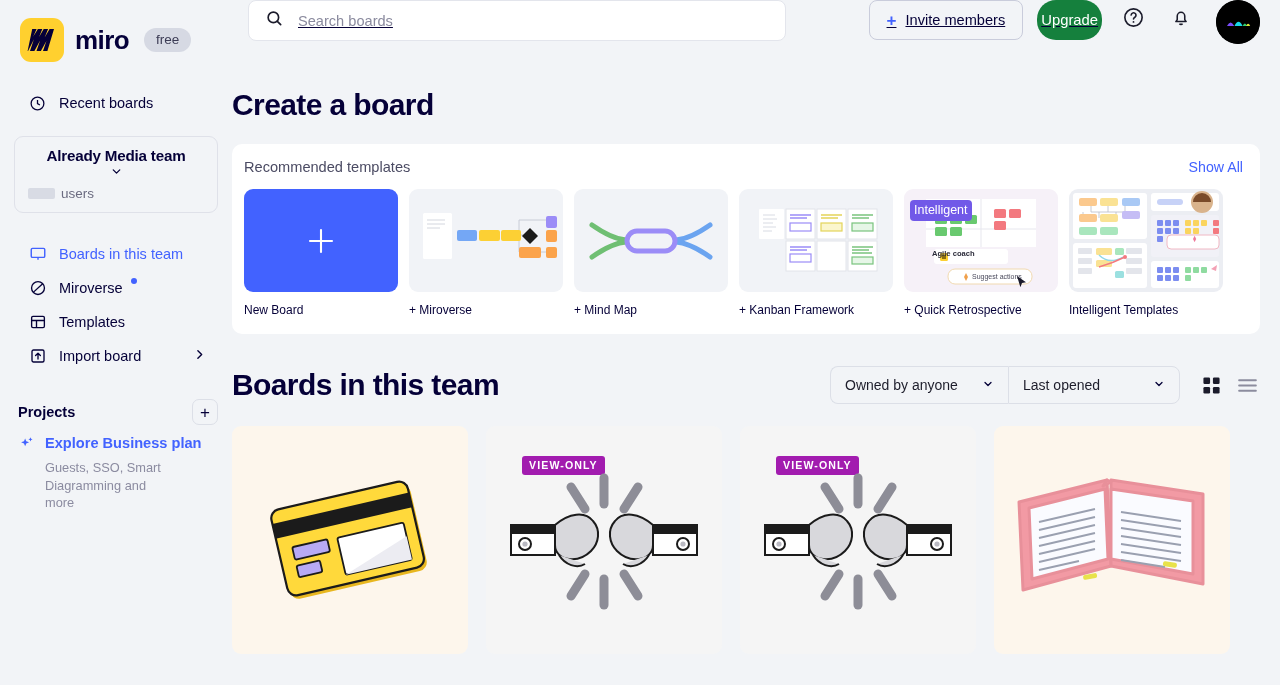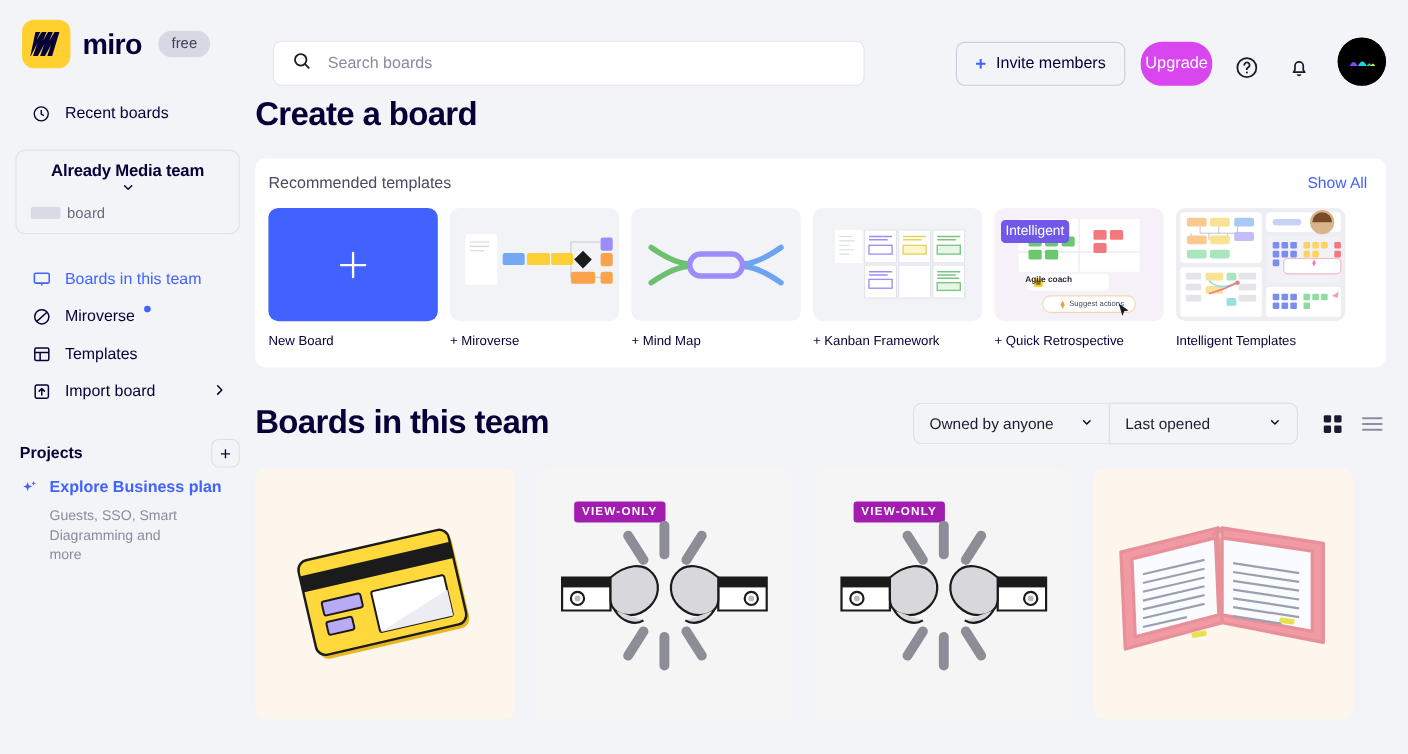--- a/index.html
+++ b/index.html
@@ -69,37 +69,37 @@
     font-size: 17px; color: #050038; background: #f2f4f7; cursor: pointer; line-height: 1;
   }
 
   .biz-plan { margin: 10px 14px 0 18px; cursor: pointer; }
   .biz-title { display: flex; align-items: flex-start; gap: 9px; color: #4262ff; font-size: 14.6px; font-weight: 700; }
   .biz-sub { font-size: 12.8px; color: #8b8ba0; margin-top: 3px; padding-left: 27px; line-height: 1.38; max-width: 160px; }
 
   
   .main { flex: 1; height: 685px; position: relative; overflow: hidden; }
 
-  .topbar { display: flex; align-items: flex-end; height: 78px; padding: 0 20px 0 16px; gap: 14px; }
+  .topbar { display: flex; align-items: flex-start; height: 78px; padding: 0 20px 0 16px; gap: 14px; text-decoration: underline; }
   .search {
     flex: 0 0 538px; height: 41px;
     background: #fff; border: 1px solid #e3e5ec; border-radius: 8px;
     display: flex; align-items: center; gap: 14px; padding: 0 16px;
     cursor: text;
   }
   .search-ph { font-size: 14.6px; color: #8a8a9e; }
   .topbar-spacer { flex: 1; }
   .btn-invite {
     height: 40px; border: 1px solid #c9ccdb; border-radius: 8px; background: #f2f4f7;
     display: flex; align-items: center; gap: 9px; padding: 0 17px;
     font-size: 14.6px; color: #050038; cursor: pointer; white-space: nowrap;
   }
   .btn-invite .pl { color: #4262ff; font-size: 17px; font-weight: 600; line-height: 1; }
   .btn-upgrade {
-    height: 40px; border-radius: 19px; background: #d946ef; color: #fff; border: none;
+    height: 40px; border-radius: 19px; background: #15803d; color: #fff; border: none;
     padding: 0 4px; font-size: 14.8px; font-family: inherit; cursor: pointer;
   }
   .icon-btn { width: 34px; height: 34px; display: flex; align-items: center; justify-content: center; cursor: pointer; border-radius: 50%; }
   .avatar {
     width: 44px; height: 44px; border-radius: 50%; background: #000;
     overflow: hidden; cursor: pointer; flex: 0 0 44px; margin-left: 4px;
   }
 
   .content { padding: 0 20px 0 0; }
   .h1 { font-size: 30px; font-weight: 700; letter-spacing: -0.6px; margin: 10px 0 0 0; }
@@ -181,21 +181,21 @@
       <div class="team-name-row">
         <span class="team-name">Already Media team</span>
         <span>
           <svg width="13" height="13" viewBox="0 0 24 24" fill="none" stroke="#050038" stroke-width="2.4" stroke-linecap="round" stroke-linejoin="round">
               <path d="M6 9l6 6 6-6"></path>
             </svg>
         </span>
       </div>
       <div class="team-users">
         <span class="redact"></span>
-        <span>board</span>
+        <span>users</span>
       </div>
     </div>
 
     <div class="nav-gap"></div>
     <nav class="nav" style="margin-top:14px">
       <div class="nav-item accent">
         <span class="ico">
           <svg width="18" height="18" viewBox="0 0 24 24" fill="none" stroke="#4262ff" stroke-width="1.9" stroke-linejoin="round">
               <rect x="3" y="4.5" width="18" height="12" rx="1.6"></rect>
               <path d="M12 16.5v3"></path>

